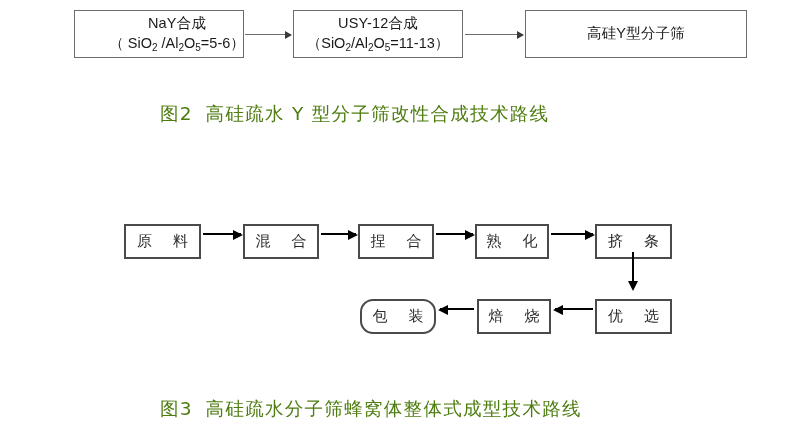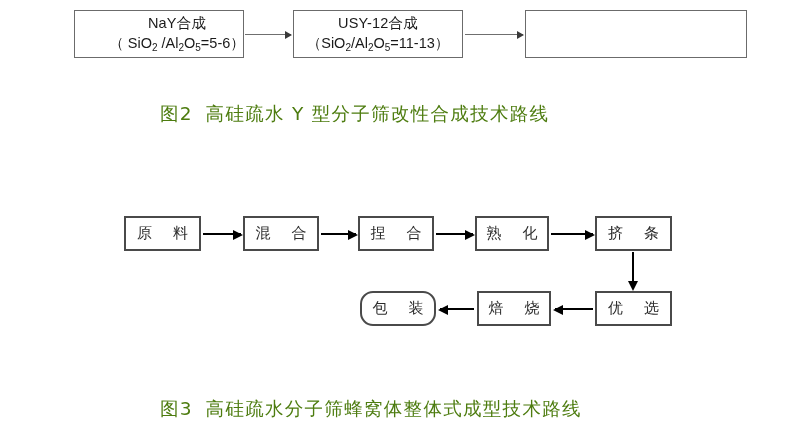--- a/index.html
+++ b/index.html
@@ -71,20 +71,21 @@
 
   
   .fig2-box {
     border: 2px solid #4a4a4a;
     height: 35px;
     font-size: 15px;
     letter-spacing: 8px;
     text-indent: 8px;
     color: #2b2b2b;
     font-family: "DejaVu Sans", "Liberation Sans", sans-serif;
+    margin-top: 8px;
   }
 
   .arrow2-h {
     position: absolute;
     height: 0;
     border-top: 2.4px solid #000000;
   }
   .arrow2-h.right::after {
     content: "";
     position: absolute;
@@ -131,20 +132,21 @@
   <div class="arrow-h" style="left:245px; top:34px; width:46px;"></div>
 
   <div class="node fig1-box" style="left:293px; top:10px; width:170px;">
     <div class="l1">USY-12合成</div>
     <div class="l2"><span>（SiO</span><sub>2</sub><span>/Al</span><sub>2</sub><span>O</span><sub>5</sub><span>=11-13）</span></div>
   </div>
 
   <div class="arrow-h" style="left:465px; top:34px; width:58px;"></div>
 
   <div class="node fig1-box" style="left:525px; top:10px; width:222px;">
+    <div class="l1">高硅Y型分子筛</div>
   </div>
 
   <div class="caption" style="left:160px; top:101px;">
     <span>图</span><span class="num">2</span><span class="gap"></span><span>高硅疏水 Y 型分子筛改性合成技术路线</span>
   </div>
 </div>
 
 <div>
 
   <div class="node fig2-box" style="left:124px; top:216px; width:77px;">

